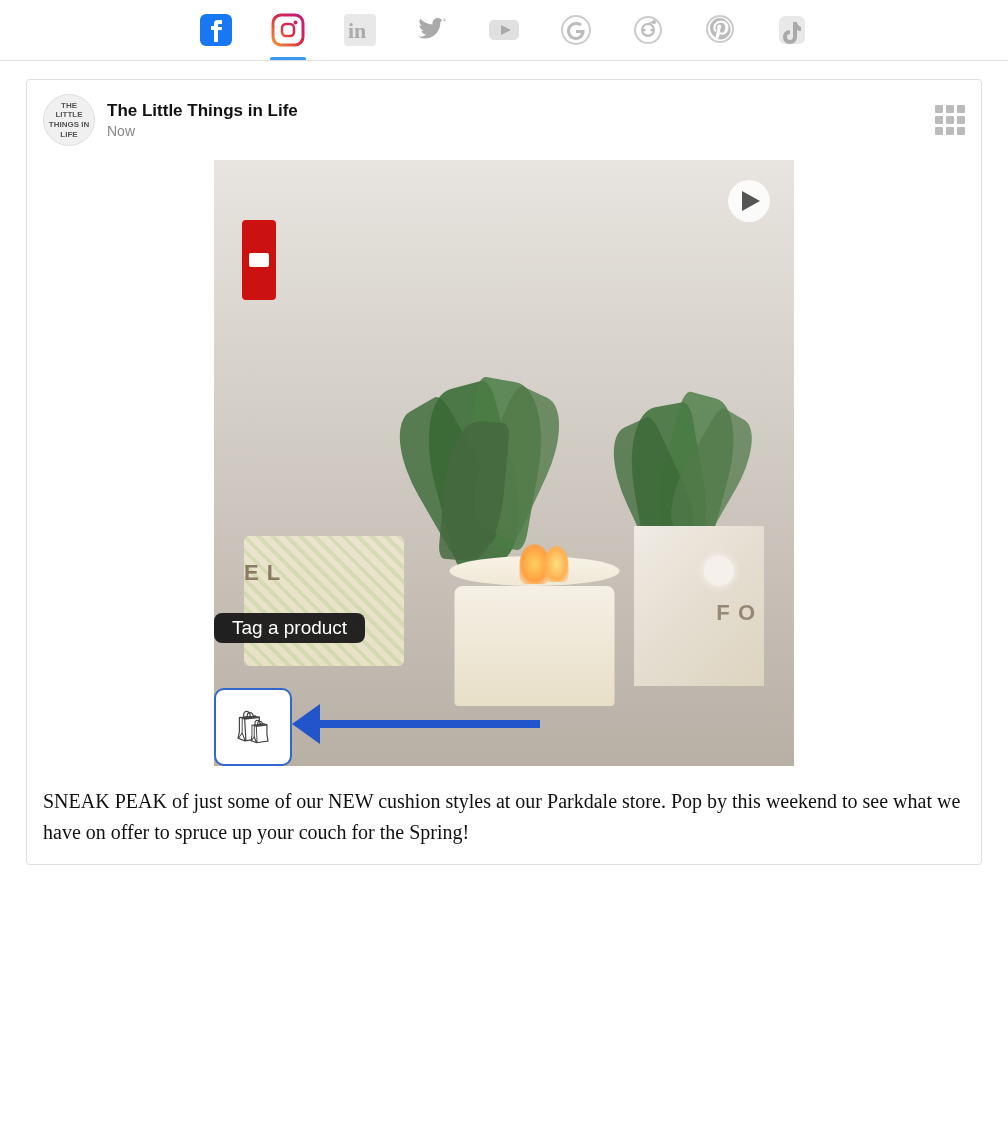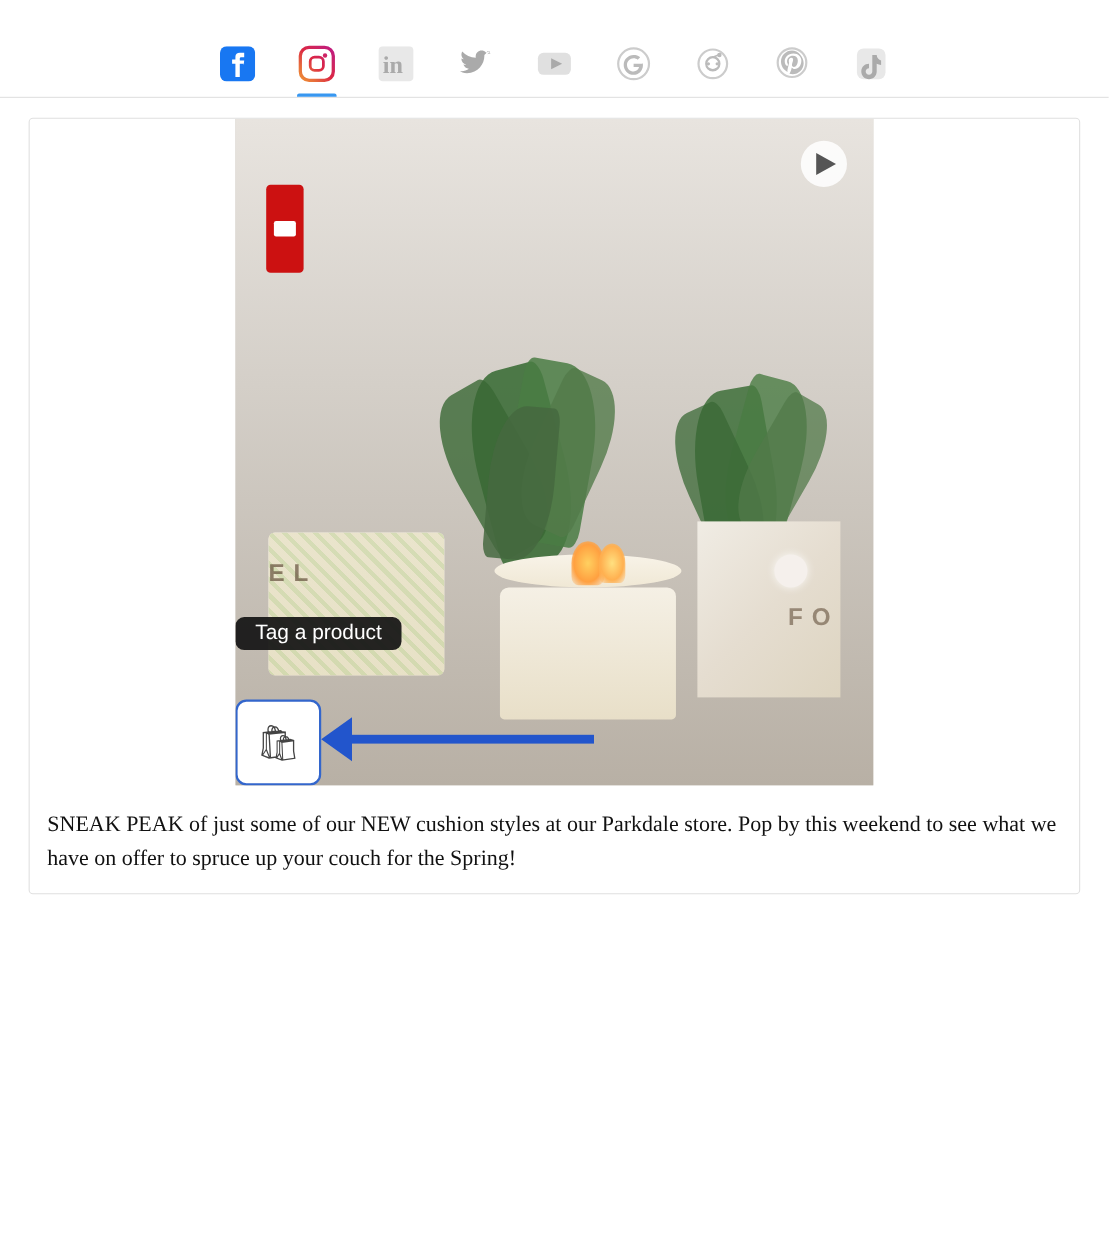--- a/index.html
+++ b/index.html
@@ -14,21 +14,20 @@
     
     .social-nav {
       display: flex;
       align-items: center;
       justify-content: center;
       gap: 36px;
       padding: 12px 0 0 0;
       border-bottom: 1px solid #e0e0e0;
       background: #fff;
       position: relative;
-      margin-top: 28px;
     }
     .social-nav .nav-item {
       display: flex;
       flex-direction: column;
       align-items: center;
       padding-bottom: 12px;
       cursor: pointer;
       position: relative;
     }
     .social-nav .nav-item.active::after {
@@ -412,20 +411,43 @@
         <path d="M20 8c0 2.5 2 4.5 4 5v4c-1.4 0-2.8-.4-4-1v7c0 4-3 7-7 7s-7-3-7-7 3-7 7-7v4c-1.7 0-3 1.3-3 3s1.3 3 3 3 3-1.3 3-3V8h4z" fill="#aaa"></path>
       </svg>
     </div>
   </div>
 </nav>
 
 <div class="main-content">
 
   <div class="post-card">
 
+    <div class="post-header">
+      <div class="post-header-left">
+        <div class="avatar">THE
+LITTLE THINGS
+IN LIFE</div>
+        <div>
+          <div class="post-meta-name">The Little Things in Life</div>
+          <div class="post-meta-time">Now</div>
+        </div>
+      </div>
+
+      <div class="grid-icon">
+        <div class="grid-dot"></div>
+        <div class="grid-dot"></div>
+        <div class="grid-dot"></div>
+        <div class="grid-dot"></div>
+        <div class="grid-dot"></div>
+        <div class="grid-dot"></div>
+        <div class="grid-dot"></div>
+        <div class="grid-dot"></div>
+        <div class="grid-dot"></div>
+      </div>
+    </div>
 
     <div class="post-image-wrapper">
 
       <div class="post-image-bg">
 
         <div class="fire-ext">
           <div class="fire-ext-inner"></div>
         </div>
 
         <div style="position:absolute; bottom:200px; left:50%; transform:translateX(-60%);">

